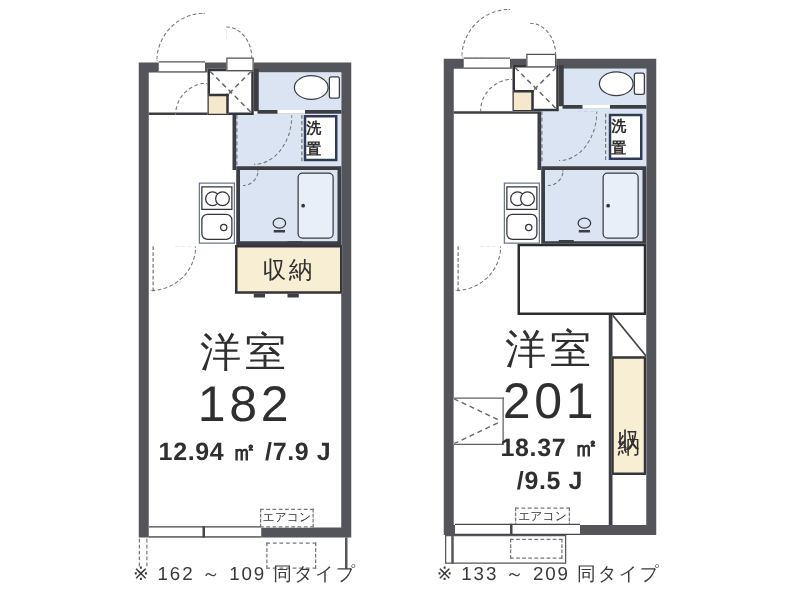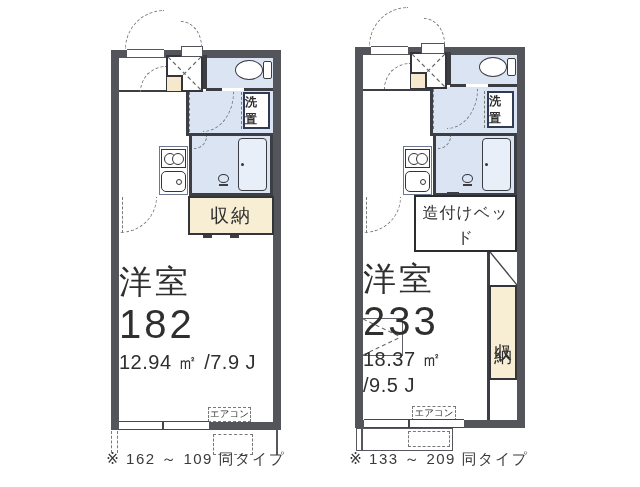--- a/index.html
+++ b/index.html
@@ -26,24 +26,24 @@
   .dashV{border-left:1.2px dashed #7a7a7a;}
   
   .tub{background:#e9eff9;border:1.6px solid #3a3c42;border-radius:4px;}
   .bowl{background:#fff;border:1.6px solid #3a3c42;border-radius:50%;}
   .tank{background:#fff;border:1.6px solid #3a3c42;border-radius:2px;}
   .burner{position:absolute;border:1.4px solid #33353a;border-radius:50%;background:#fff;box-sizing:border-box;}
   .sink{border:1.6px solid #33353a;border-radius:5px;background:#fff;}
   .dot{background:#33353a;border-radius:50%;}
   .drain{border:1.4px solid #33353a;border-radius:50%;background:transparent;}
   
-  .roomtext{text-align:left;line-height:1;}
+  .roomtext{text-align:center;line-height:1;}
   .t-type{font-size:33px;font-weight:500;letter-spacing:3px;}
   .t-num{font-size:40px;font-weight:200;letter-spacing:3px;margin-top:6px;}
-  .t-area{font-size:20px;font-weight:400;margin-top:8px;letter-spacing:0.5px;}
+  .t-area{font-size:20px;font-weight:700;margin-top:8px;letter-spacing:0.5px;}
   .lbl-storage{font-size:19px;font-weight:500;letter-spacing:2px;display:flex;align-items:center;justify-content:center;}
   .lbl-laundry{font-size:12px;font-weight:600;display:flex;align-items:center;justify-content:center;letter-spacing:0;}
   .lbl-ac{font-size:9.5px;display:flex;align-items:center;justify-content:center;color:#333;}
   .lbl-bed{font-size:16px;font-weight:500;text-align:center;line-height:25px;padding-top:3px;letter-spacing:1px;}
   .lbl-storage-v{writing-mode:vertical-rl;text-orientation:upright;font-size:18px;font-weight:500;letter-spacing:4px;display:flex;align-items:center;justify-content:center;}
   .caption{font-size:15px;color:#3a3a3a;text-align:center;letter-spacing:1.5px;}
   svg{display:block;}
 </style>
 </head>
 <body>
@@ -186,21 +186,20 @@
     <div class="abs thinbox" style="left:403px;top:146px;width:29px;height:49px;border-color:#6b7890;"></div>
     <div class="abs" style="left:405px;top:149px;width:25px;height:19px;border:1.6px solid #33353a;background:#fff;">
       <div class="burner" style="left:1.5px;top:2.5px;width:12px;height:12px;"></div>
       <div class="burner" style="left:10px;top:2.5px;width:12px;height:12px;"></div>
     </div>
     <div class="abs sink" style="left:405px;top:171px;width:25px;height:21px;">
       <div class="abs" style="left:14px;top:7px;width:6px;height:6px;border:1.2px solid #33353a;border-radius:50%;"></div>
     </div>
 
     <div class="abs lbl-bed" style="left:414px;top:195px;width:103px;height:57px;background:#fff;border:2.5px solid #2a2c30;">
-      <div>造付けベッド</div>
     </div>
 
     <div class="abs wallseg" style="left:487px;top:252px;width:3px;height:168px;"></div>
     <div class="abs" style="left:490px;top:252px;width:27px;height:33px;">
       <svg width="27" height="33">
           <line x1="0" y1="0" x2="27" y2="33" stroke="#44464c" stroke-width="1.4"></line>
         </svg>
     </div>
     <div class="abs cream lbl-storage-v" style="left:489px;top:285px;width:28px;height:95px;border:2px solid #33353a;">
       <span>収納</span>
@@ -208,21 +207,21 @@
 
     <div class="abs" style="left:363px;top:318px;width:40px;height:38px;border:1.2px solid #606268;border-left:none;background:#fff;">
       <svg width="38" height="36" style="position:absolute;left:0;top:0;">
         <line x1="0" y1="0" x2="38" y2="18" stroke="#666" stroke-width="1.1" stroke-dasharray="4 3"></line>
         <line x1="0" y1="36" x2="38" y2="18" stroke="#666" stroke-width="1.1" stroke-dasharray="4 3"></line>
       </svg>
     </div>
 
     <div class="abs roomtext" style="left:363px;top:262px;width:154px;">
       <div class="t-type">洋室</div>
-      <div class="t-num">233</div>
+      <div class="t-num">201</div>
       <div class="t-area">18.37 ㎡</div>
       <div class="t-area" style="margin-top:6px;">/9.5 J</div>
     </div>
 
     <div class="abs dashedbox lbl-ac" style="left:412px;top:406px;width:44px;height:15px;">
       <span>エアコン</span>
     </div>
 
     <div class="abs" style="left:364px;top:419px;width:100px;height:9px;background:#fff;border-top:1.6px solid #44464c;border-bottom:1.6px solid #44464c;"></div>
     <div class="abs" style="left:408px;top:419px;width:2px;height:9px;background:#44464c;"></div>

